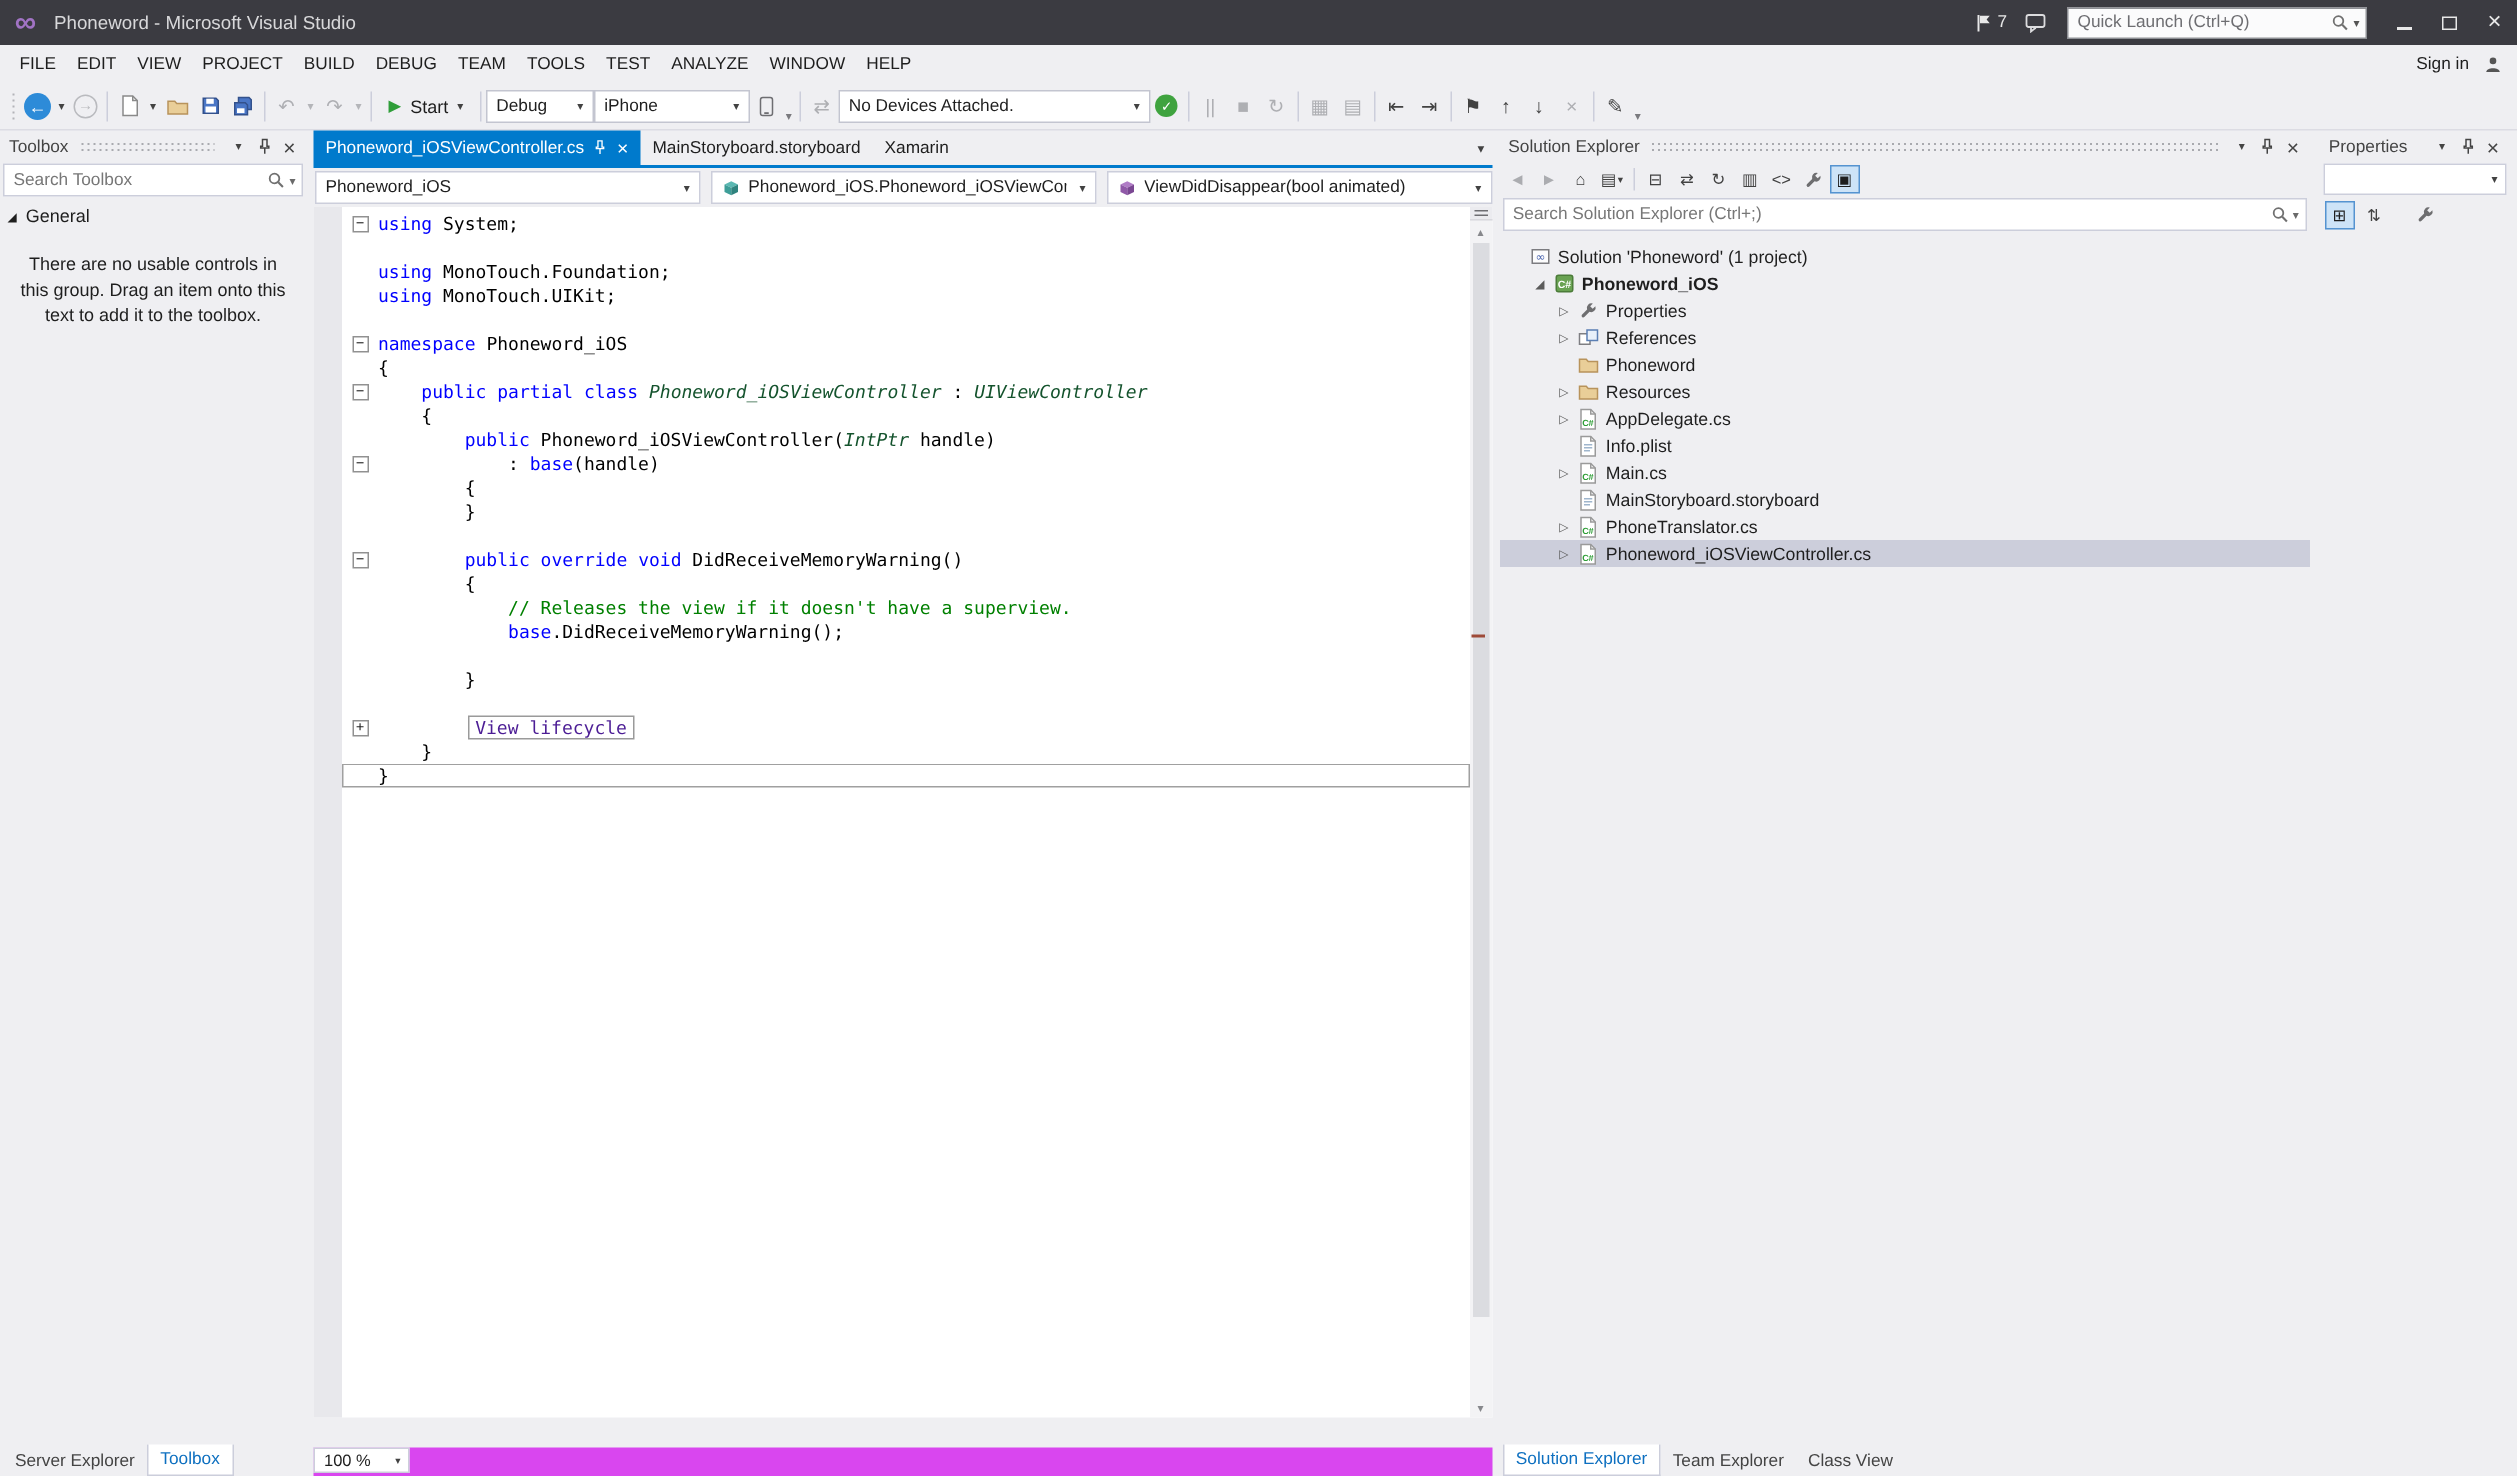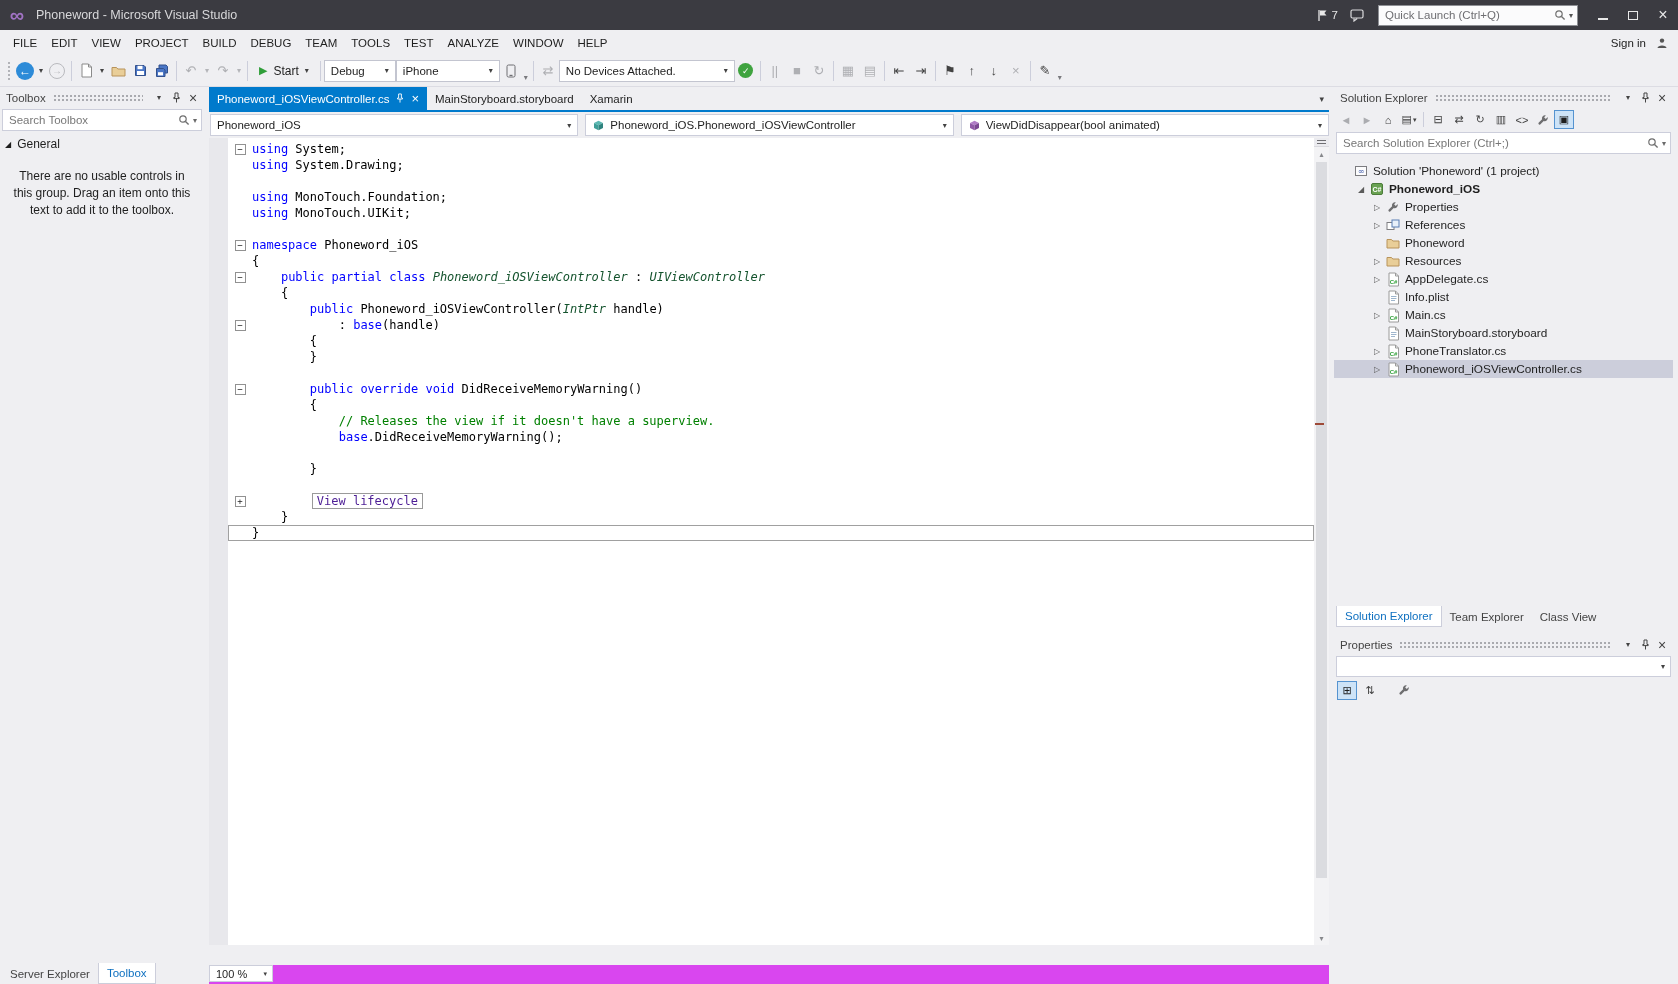--- a/index.html
+++ b/index.html
@@ -42,29 +42,29 @@
   .tb-caret{font-size:8px;color:#424242;width:10px;text-align:center;}
   .tb-caret.dis{color:#B4B5B9;}
   .tb-sep{width:1px;height:20px;background:#CCCEDB;margin:0 3px;}
   .circ-blue{width:18px;height:18px;border-radius:50%;background:#2D8BD8;color:#fff;display:flex;align-items:center;justify-content:center;font-size:12px;}
   .circ-gray{width:16px;height:16px;border-radius:50%;border:1px solid #B9BABE;color:#B9BABE;display:flex;align-items:center;justify-content:center;font-size:10px;}
   .tb-start{display:flex;align-items:center;gap:6px;height:24px;padding:0 8px;}
   .tb-start .play{color:#2F9E39;font-size:11px;}
   .tb-start .caret{font-size:8px;color:#424242;}
   .tb-combo{height:22px;background:#fff;border:1px solid #C3C5D0;display:flex;align-items:center;padding:0 2px 0 6px;font-size:11.5px;white-space:nowrap;}
   .tb-combo .caret{margin-left:auto;font-size:8px;color:#424242;padding:0 4px;}
-  .w72{width:72px;}.w104{width:104px;}.w208{width:176px;}
+  .w72{width:72px;}.w104{width:104px;}.w208{width:208px;}
   .circ-green{width:15px;height:15px;border-radius:50%;background:#3FA33F;color:#fff;font-size:9px;display:flex;align-items:center;justify-content:center;}
   .tb-overflow{font-size:8px;color:#7A7A7E;align-self:flex-end;margin:0 2px 4px 2px;}
 
   
   .main{flex:1;display:flex;min-height:0;}
   .toolbox{flex:0 0 204px;display:flex;flex-direction:column;min-height:0;}
   .editor-col{flex:1;display:flex;flex-direction:column;min-width:0;margin:0 5px;}
-  .right-col{flex:0 0 344px;display:flex;flex-direction:column;min-height:0;padding-right:5px;}
+  .right-col{flex:0 0 344px;display:flex;flex-direction:row;min-height:0;padding-right:5px;}
 
   
   .tw-header{flex:0 0 21px;display:flex;align-items:center;padding:0 3px 0 6px;color:#444;font-size:11.5px;white-space:nowrap;}
   .tw-grip{flex:1;height:8px;margin:0 7px;background-image:radial-gradient(circle,#A9AAAF 0.9px,transparent 1px);background-size:4px 4px;}
   .tw-btn{width:16px;height:16px;display:flex;align-items:center;justify-content:center;color:#444;margin-left:1px;font-size:8px;}
   .tw-btn.close{font-size:14px;}
   .search-row{flex:0 0 22px;margin:1px 2px 3px 2px;background:#fff;border:1px solid #CCCEDB;display:flex;align-items:center;padding:0 4px 0 6px;}
   .search-row input{flex:1;min-width:0;border:0;outline:0;background:transparent;font-size:11.5px;color:#444;font-family:inherit;}
   .search-row input::placeholder{color:#777;}
   .search-caret{font-size:8px;color:#6A6A6A;margin-left:3px;}
@@ -391,24 +391,20 @@
         <div class="ind-margin"></div>
         <div class="code-scroll">
             <div class="code-line">
               <span class="fold-cell">
                 <span class="fold-box">−</span>
               </span>
               <span class="code-text"><span class="tok-k">using</span><span class="tok-p"> System;</span></span>
             </div>
             <div class="code-line">
               <span class="fold-cell"></span>
-              <span class="code-text"><span class="tok-k">using</span><span class="tok-p"> System.Drawing;</span></span>
-            </div>
-            <div class="code-line">
-              <span class="fold-cell"></span>
               <span class="code-text"></span>
             </div>
             <div class="code-line">
               <span class="fold-cell"></span>
               <span class="code-text"><span class="tok-k">using</span><span class="tok-p"> MonoTouch.Foundation;</span></span>
             </div>
             <div class="code-line">
               <span class="fold-cell"></span>
               <span class="code-text"><span class="tok-k">using</span><span class="tok-p"> MonoTouch.UIKit;</span></span>
             </div>

